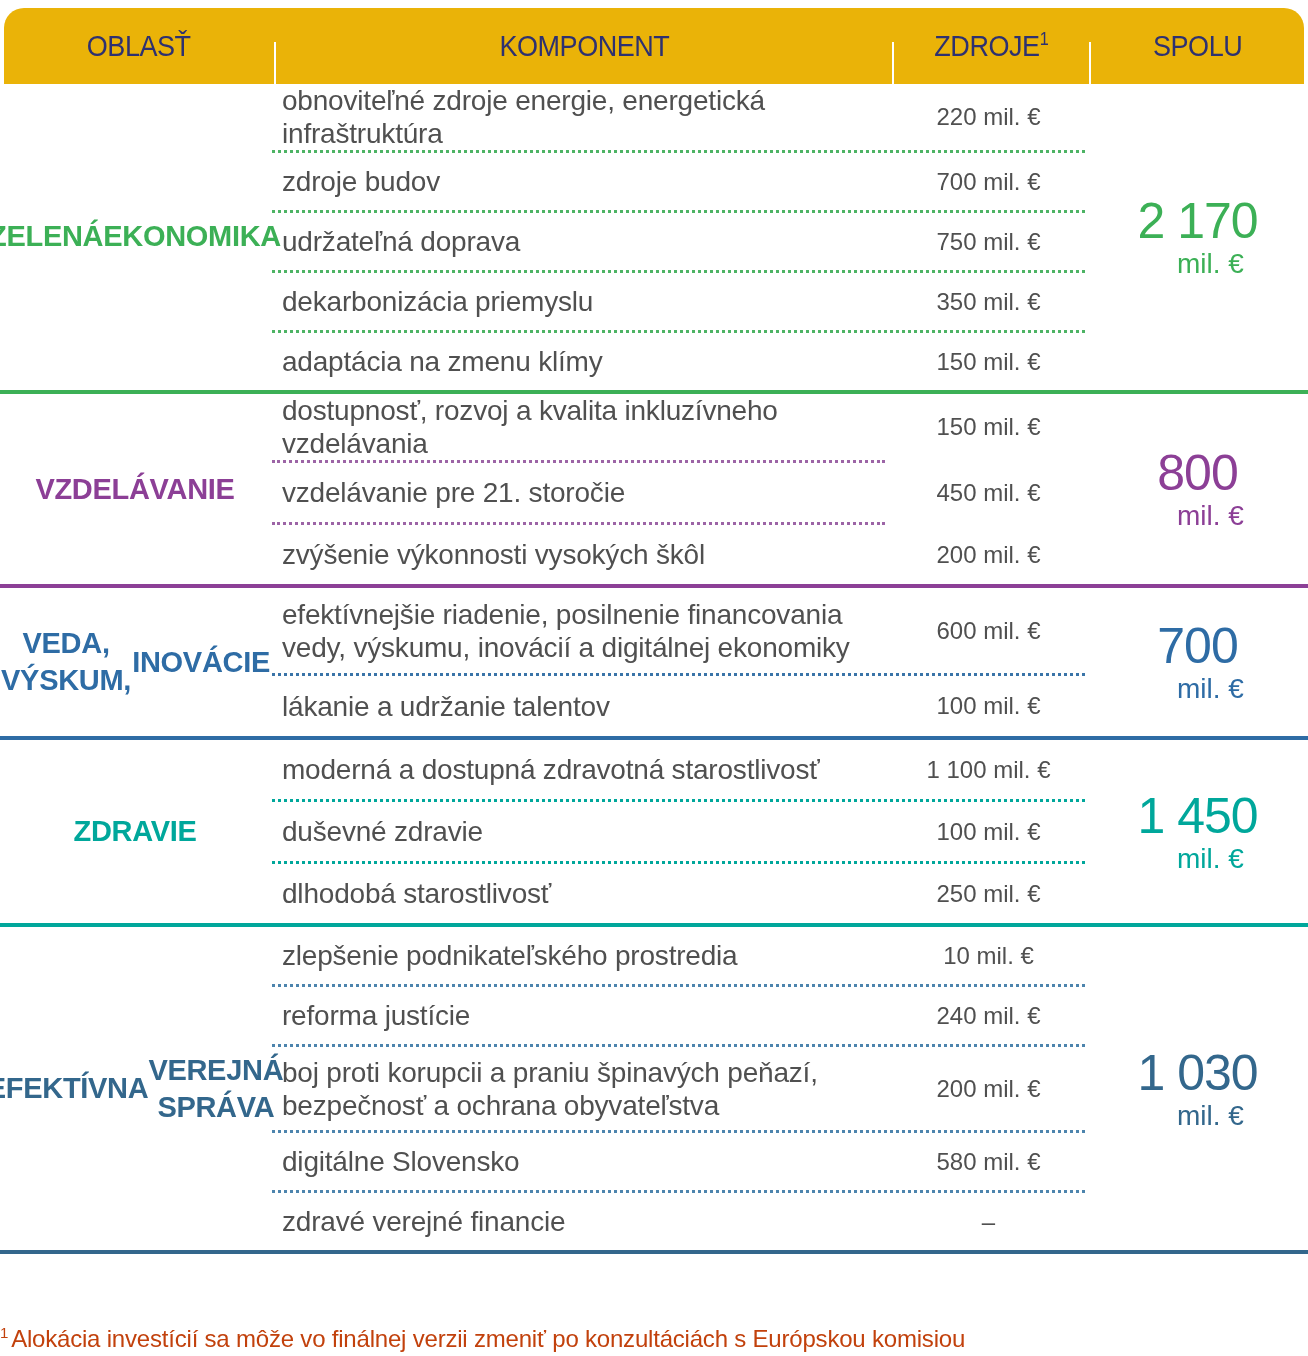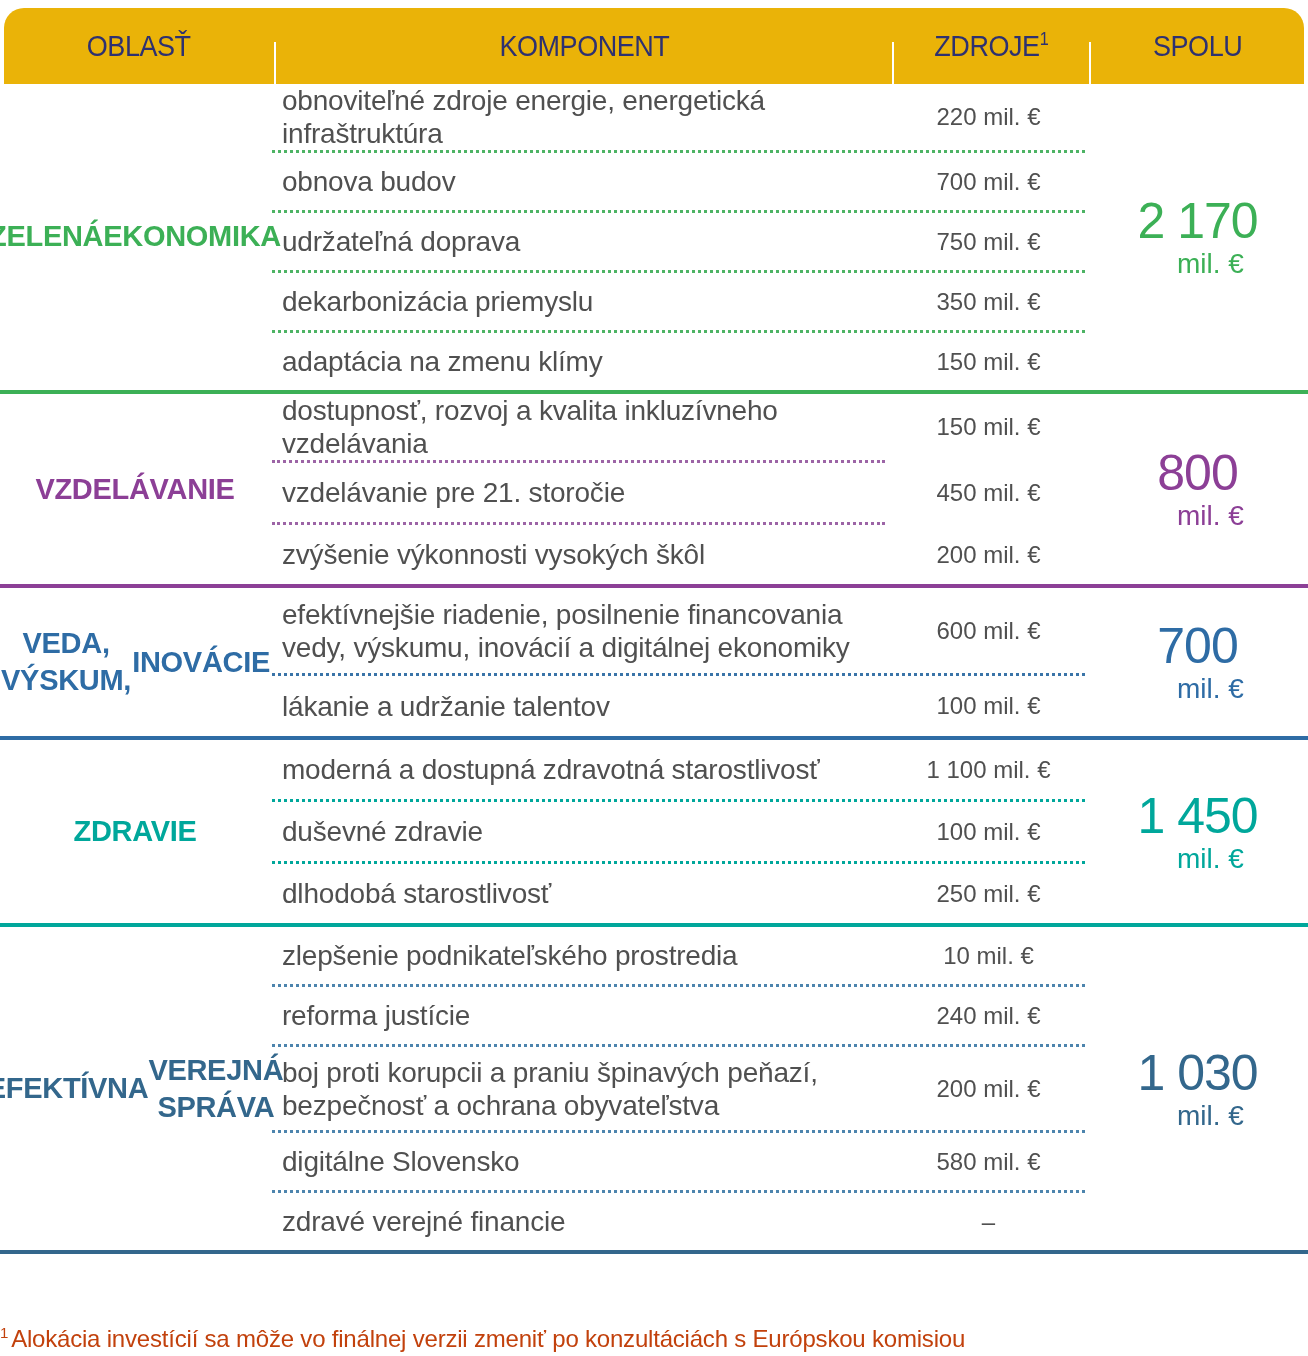--- a/index.html
+++ b/index.html
@@ -78,21 +78,21 @@
       <span>ZELENÁ</span>
       <span>EKONOMIKA</span>
     </div>
     <div class="mid">
       <div class="row h57">
         <div class="comp">obnoviteľné zdroje energie, energetická infraštruktúra</div>
         <div class="val">220 mil. €</div>
       </div>
       <div class="dots"></div>
       <div class="row h57">
-        <div class="comp">obnova budov</div>
+        <div class="comp">zdroje budov</div>
         <div class="val">700 mil. €</div>
       </div>
       <div class="dots"></div>
       <div class="row h57">
         <div class="comp">udržateľná doprava</div>
         <div class="val">750 mil. €</div>
       </div>
       <div class="dots"></div>
       <div class="row h57">
         <div class="comp">dekarbonizácia priemyslu</div>

